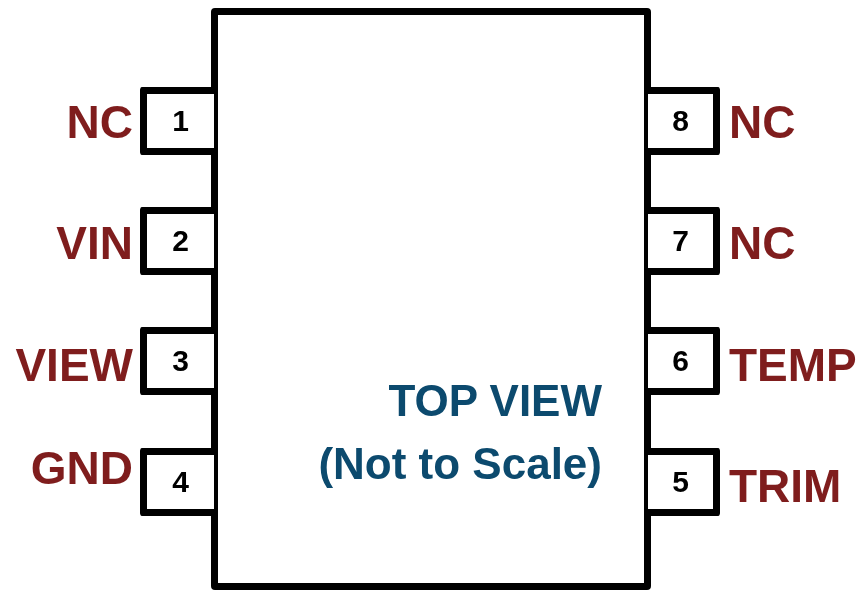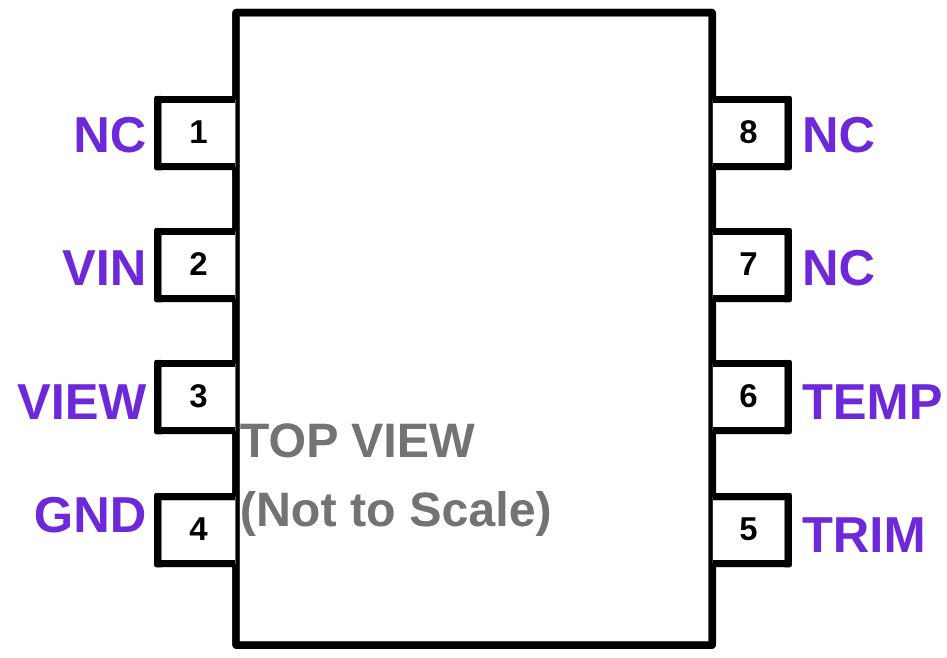--- a/index.html
+++ b/index.html
@@ -5,26 +5,26 @@
     html, body { margin: 0; padding: 0; background: #ffffff; }
     body { width: 861px; height: 598px; position: relative; overflow: hidden;
            font-family: "Liberation Sans", "DejaVu Sans", sans-serif; }
     .body-rect { position: absolute; left: 211px; top: 8px; width: 426px; height: 568px;
                  border: 7px solid #000; border-radius: 4px; background: #fff; }
     .pin { position: absolute; width: 60px; height: 54px; border: 7px solid #000;
            border-radius: 3px; background: #fff; display: flex; align-items: center;
            justify-content: center; font-weight: bold; font-size: 30px; color: #000; }
     .pin.left { left: 140px; border-right: none; width: 67px; }
     .pin.right { left: 648px; border-left: none; width: 65px; }
-    .label { position: absolute; font-weight: bold; font-size: 46px; color: #6d28d9;
+    .label { position: absolute; font-weight: bold; font-size: 46px; color: #7f1d1d;
              line-height: 1; letter-spacing: 0px; }
     .label.left { right: 728px; text-align: right; }
     .label.right { left: 729px; text-align: left; }
-    .center-text { position: absolute; left: 218px; width: 384px; text-align: left;
-                   font-weight: bold; color: #737373; font-size: 44px; line-height: 1; }
+    .center-text { position: absolute; left: 218px; width: 384px; text-align: right;
+                   font-weight: bold; color: #0c4a6e; font-size: 44px; line-height: 1; }
   </style>
 </head>
 <body>
 
 <div class="body-rect"></div>
 
 <div class="pin left" style="top:87px;">
   <span>1</span>
 </div>
 <div class="label left" style="top:99px;">NC</div>

